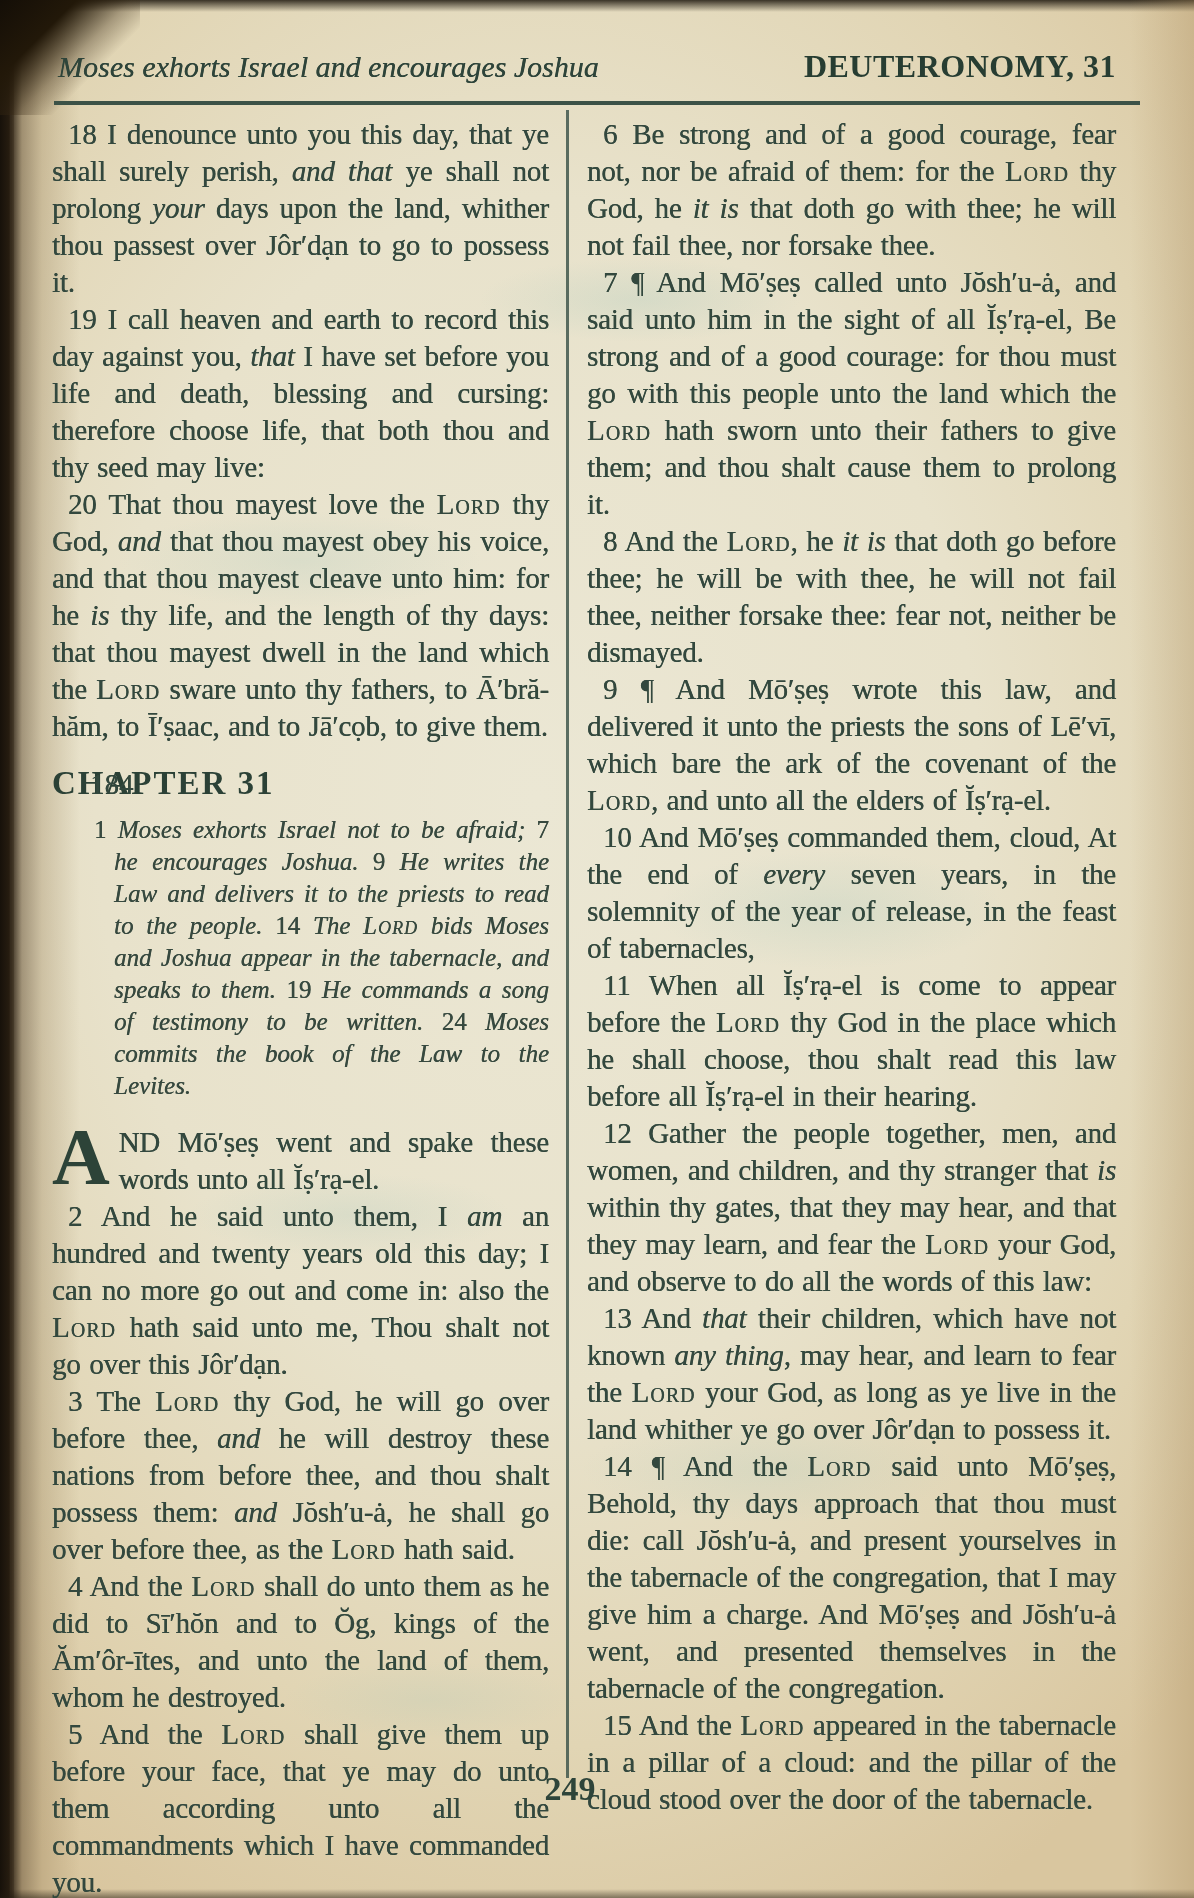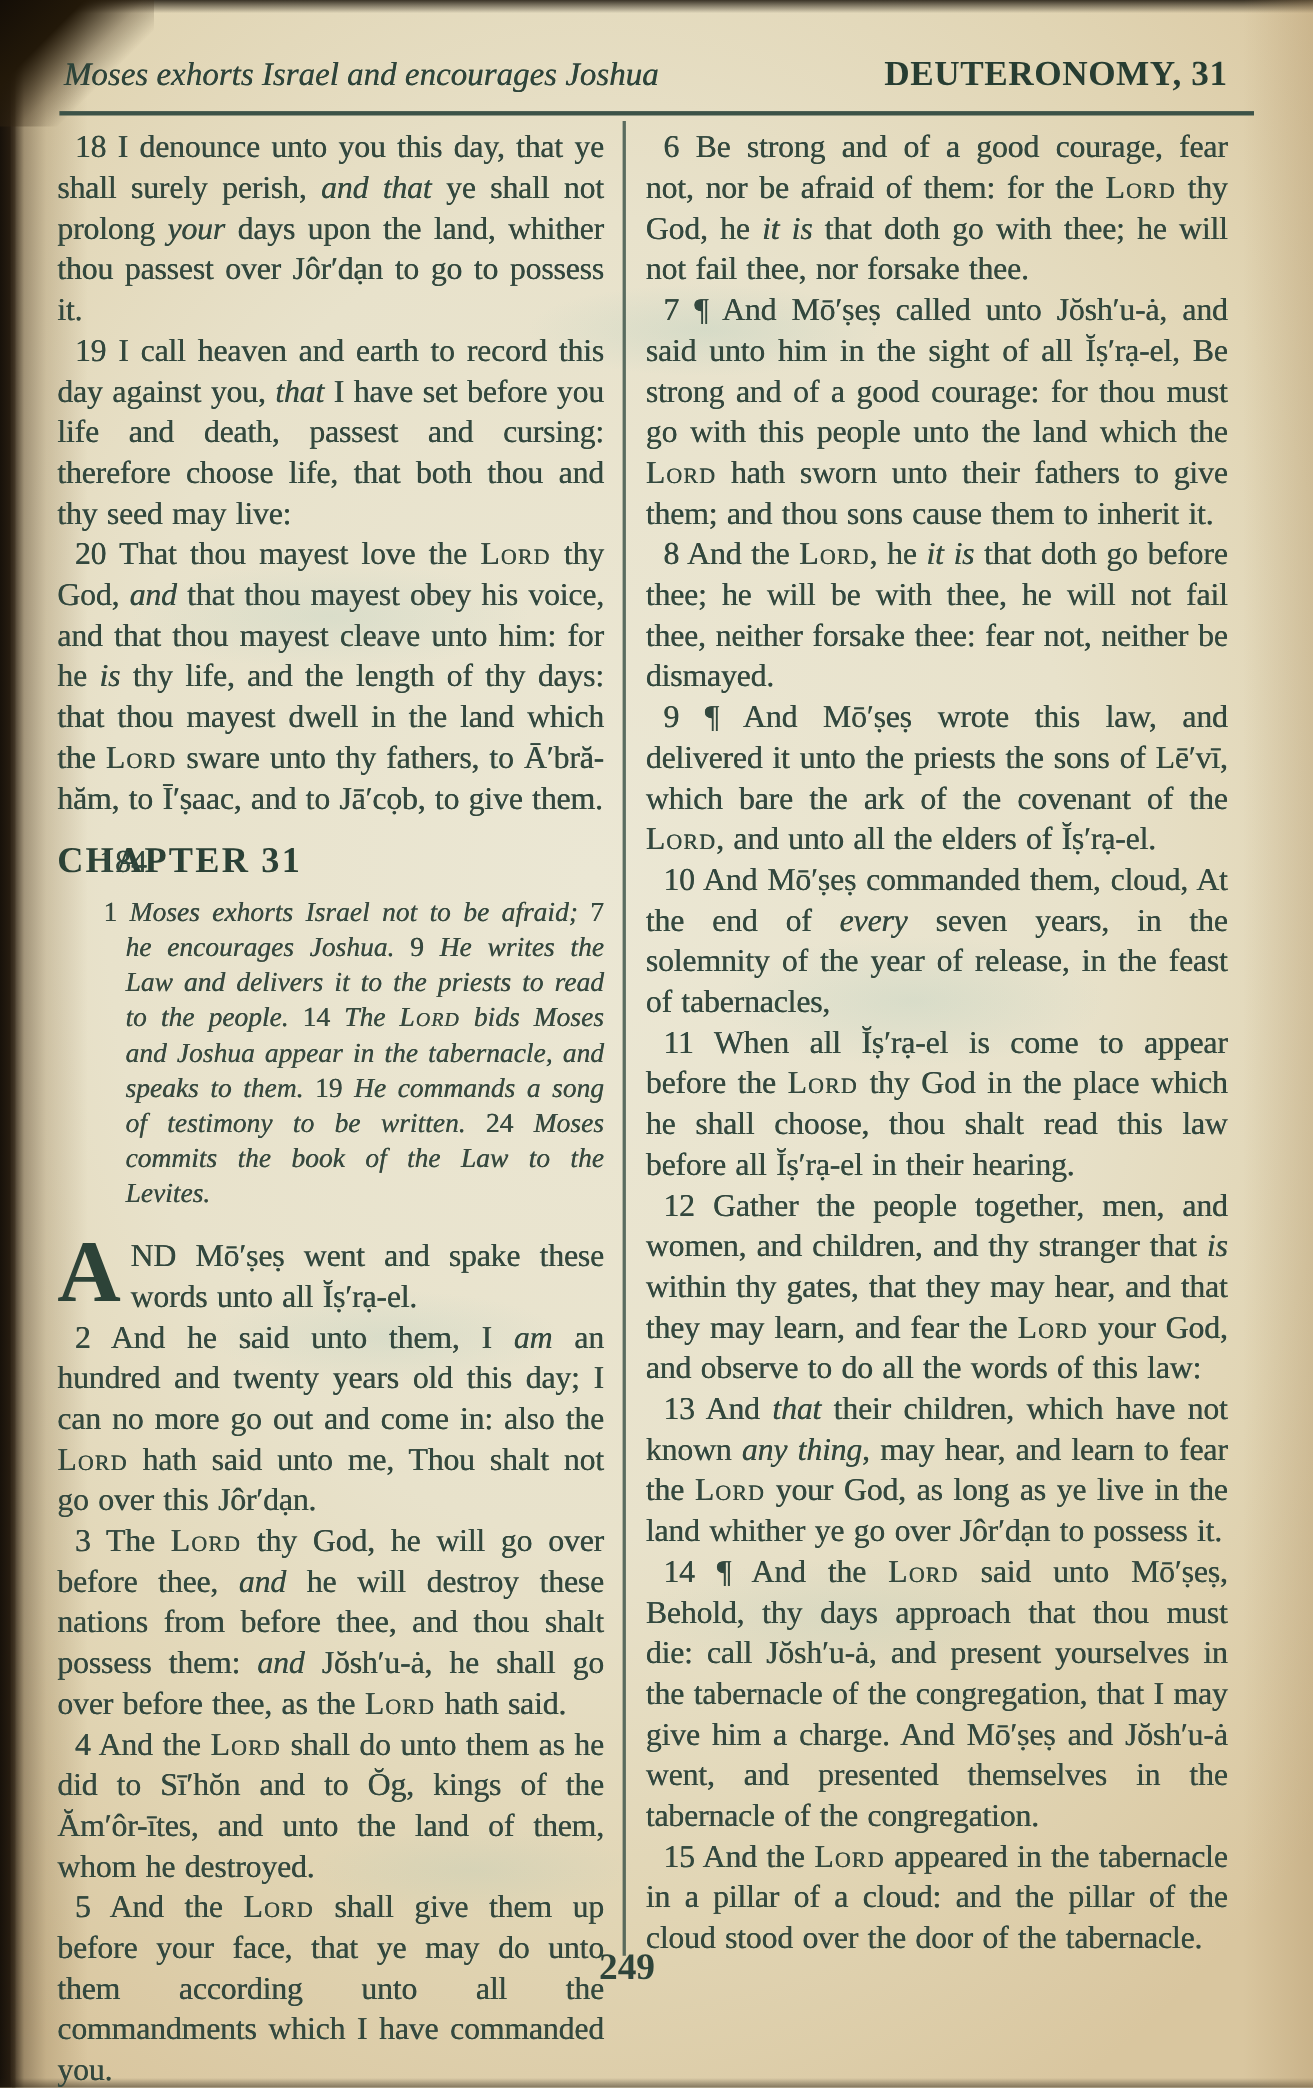--- a/index.html
+++ b/index.html
@@ -72,41 +72,41 @@
 <div class="header">
   <span class="running-head">Moses exhorts Israel and encourages Joshua</span>
   <span class="book-title">DEUTERONOMY, 31</span>
 </div>
 <div class="rule"></div>
 <div class="divider"></div>
 
 <div class="col col-left">
   <div>
       <p class="verse"><span class="vn">18 </span><span>I denounce unto you this day, that ye shall surely perish, </span><span class="i">and</span><span> </span><span class="i">that</span><span> ye shall not prolong </span><span class="i">your</span><span> days upon the land, whither thou passest over Jôr′dạn to go to possess it.</span></p>
-      <p class="verse"><span class="vn">19 </span><span>I call heaven and earth to record this day against you, </span><span class="i">that</span><span> I have set before you life and death, passest and cursing: therefore choose life, that both thou and thy seed may live:</span></p>
+      <p class="verse"><span class="vn">19 </span><span>I call heaven and earth to record this day against you, </span><span class="i">that</span><span> I have set before you life and death, blessing and cursing: therefore choose life, that both thou and thy seed may live:</span></p>
       <p class="verse"><span class="vn">20 </span><span>That thou mayest love the </span><span class="sc">Lord</span><span> thy God, </span><span class="i">and</span><span> that thou mayest obey his voice, and that thou mayest cleave unto him: for he </span><span class="i">is</span><span> thy life, and the length of thy days: that thou mayest dwell in the land which the </span><span class="sc">Lord</span><span> sware unto thy fathers, to Ā′bră-hăm, to Ī′ṣaac, and to Jā′cọb, to give them.</span></p>
     </div>
   <div class="chapter-row">
     <span class="section-number">184</span>
     <span class="chapter-heading">CHAPTER 31</span>
   </div>
   <p class="summary"><span class="n">1 </span><span>Moses exhorts Israel not to be afraid; </span><span class="n">7 </span><span>he encourages Joshua.  </span><span class="n">9 </span><span>He writes the Law and delivers it to the priests to read to the people.  </span><span class="n">14 </span><span>The </span><span class="sc">Lord</span><span> bids Moses and Joshua appear in the tabernacle, and speaks to them.  </span><span class="n">19 </span><span>He commands a song of testimony to be written.  </span><span class="n">24 </span><span>Moses commits the book of the Law to the Levites.</span></p>
   <div>
       <p class="verse dropcap-p"><span class="dc">A</span><span>ND Mō′ṣeṣ went and spake these words unto all Ĭṣ′rạ-el.</span></p>
       <p class="verse"><span class="vn">2 </span><span>And he said unto them, I </span><span class="i">am</span><span> an hundred and twenty years old this day; I can no more go out and come in: also the </span><span class="sc">Lord</span><span> hath said unto me, Thou shalt not go over this Jôr′dạn.</span></p>
       <p class="verse"><span class="vn">3 </span><span>The </span><span class="sc">Lord</span><span> thy God, he will go over before thee, </span><span class="i">and</span><span> he will destroy these nations from before thee, and thou shalt possess them: </span><span class="i">and</span><span> Jŏsh′u-ȧ, he shall go over before thee, as the </span><span class="sc">Lord</span><span> hath said.</span></p>
       <p class="verse"><span class="vn">4 </span><span>And the </span><span class="sc">Lord</span><span> shall do unto them as he did to Sī′hŏn and to Ŏg, kings of the Ăm′ôr-ītes, and unto the land of them, whom he destroyed.</span></p>
       <p class="verse"><span class="vn">5 </span><span>And the </span><span class="sc">Lord</span><span> shall give them up before your face, that ye may do unto them according unto all the commandments which I have commanded you.</span></p>
     </div>
 </div>
 
 <div class="col col-right">
   <div>
       <p class="verse"><span class="vn">6 </span><span>Be strong and of a good courage, fear not, nor be afraid of them: for the </span><span class="sc">Lord</span><span> thy God, he </span><span class="i">it is</span><span> that doth go with thee; he will not fail thee, nor forsake thee.</span></p>
-      <p class="verse"><span class="vn">7 </span><span>¶ And Mō′ṣeṣ called unto Jŏsh′u-ȧ, and said unto him in the sight of all Ĭṣ′rạ-el, Be strong and of a good courage: for thou must go with this people unto the land which the </span><span class="sc">Lord</span><span> hath sworn unto their fathers to give them; and thou sons cause them to inherit it.</span></p>
+      <p class="verse"><span class="vn">7 </span><span>¶ And Mō′ṣeṣ called unto Jŏsh′u-ȧ, and said unto him in the sight of all Ĭṣ′rạ-el, Be strong and of a good courage: for thou must go with this people unto the land which the </span><span class="sc">Lord</span><span> hath sworn unto their fathers to give them; and thou shalt cause them to prolong it.</span></p>
       <p class="verse"><span class="vn">8 </span><span>And the </span><span class="sc">Lord</span><span>, he </span><span class="i">it is</span><span> that doth go before thee; he will be with thee, he will not fail thee, neither forsake thee: fear not, neither be dismayed.</span></p>
       <p class="verse"><span class="vn">9 </span><span>¶ And Mō′ṣeṣ wrote this law, and delivered it unto the priests the sons of Lē′vī, which bare the ark of the covenant of the </span><span class="sc">Lord</span><span>, and unto all the elders of Ĭṣ′rạ-el.</span></p>
       <p class="verse"><span class="vn">10 </span><span>And Mō′ṣeṣ commanded them, cloud, At the end of </span><span class="i">every</span><span> seven years, in the solemnity of the year of release, in the feast of tabernacles,</span></p>
       <p class="verse"><span class="vn">11 </span><span>When all Ĭṣ′rạ-el is come to appear before the </span><span class="sc">Lord</span><span> thy God in the place which he shall choose, thou shalt read this law before all Ĭṣ′rạ-el in their hearing.</span></p>
       <p class="verse"><span class="vn">12 </span><span>Gather the people together, men, and women, and children, and thy stranger that </span><span class="i">is</span><span> within thy gates, that they may hear, and that they may learn, and fear the </span><span class="sc">Lord</span><span> your God, and observe to do all the words of this law:</span></p>
       <p class="verse"><span class="vn">13 </span><span>And </span><span class="i">that</span><span> their children, which have not known </span><span class="i">any thing</span><span>, may hear, and learn to fear the </span><span class="sc">Lord</span><span> your God, as long as ye live in the land whither ye go over Jôr′dạn to possess it.</span></p>
       <p class="verse"><span class="vn">14 </span><span>¶ And the </span><span class="sc">Lord</span><span> said unto Mō′ṣeṣ, Behold, thy days approach that thou must die: call Jŏsh′u-ȧ, and present yourselves in the tabernacle of the congregation, that I may give him a charge. And Mō′ṣeṣ and Jŏsh′u-ȧ went, and presented themselves in the tabernacle of the congregation.</span></p>
       <p class="verse"><span class="vn">15 </span><span>And the </span><span class="sc">Lord</span><span> appeared in the tabernacle in a pillar of a cloud: and the pillar of the cloud stood over the door of the tabernacle.</span></p>
     </div>
 </div>

